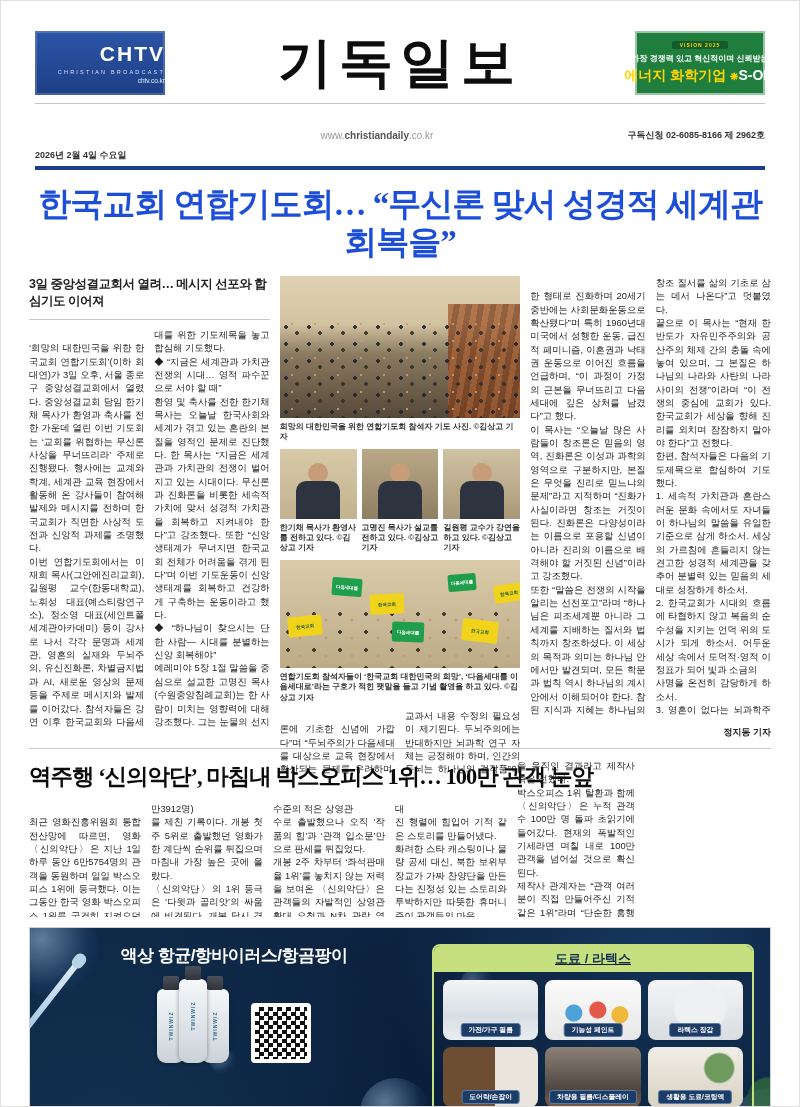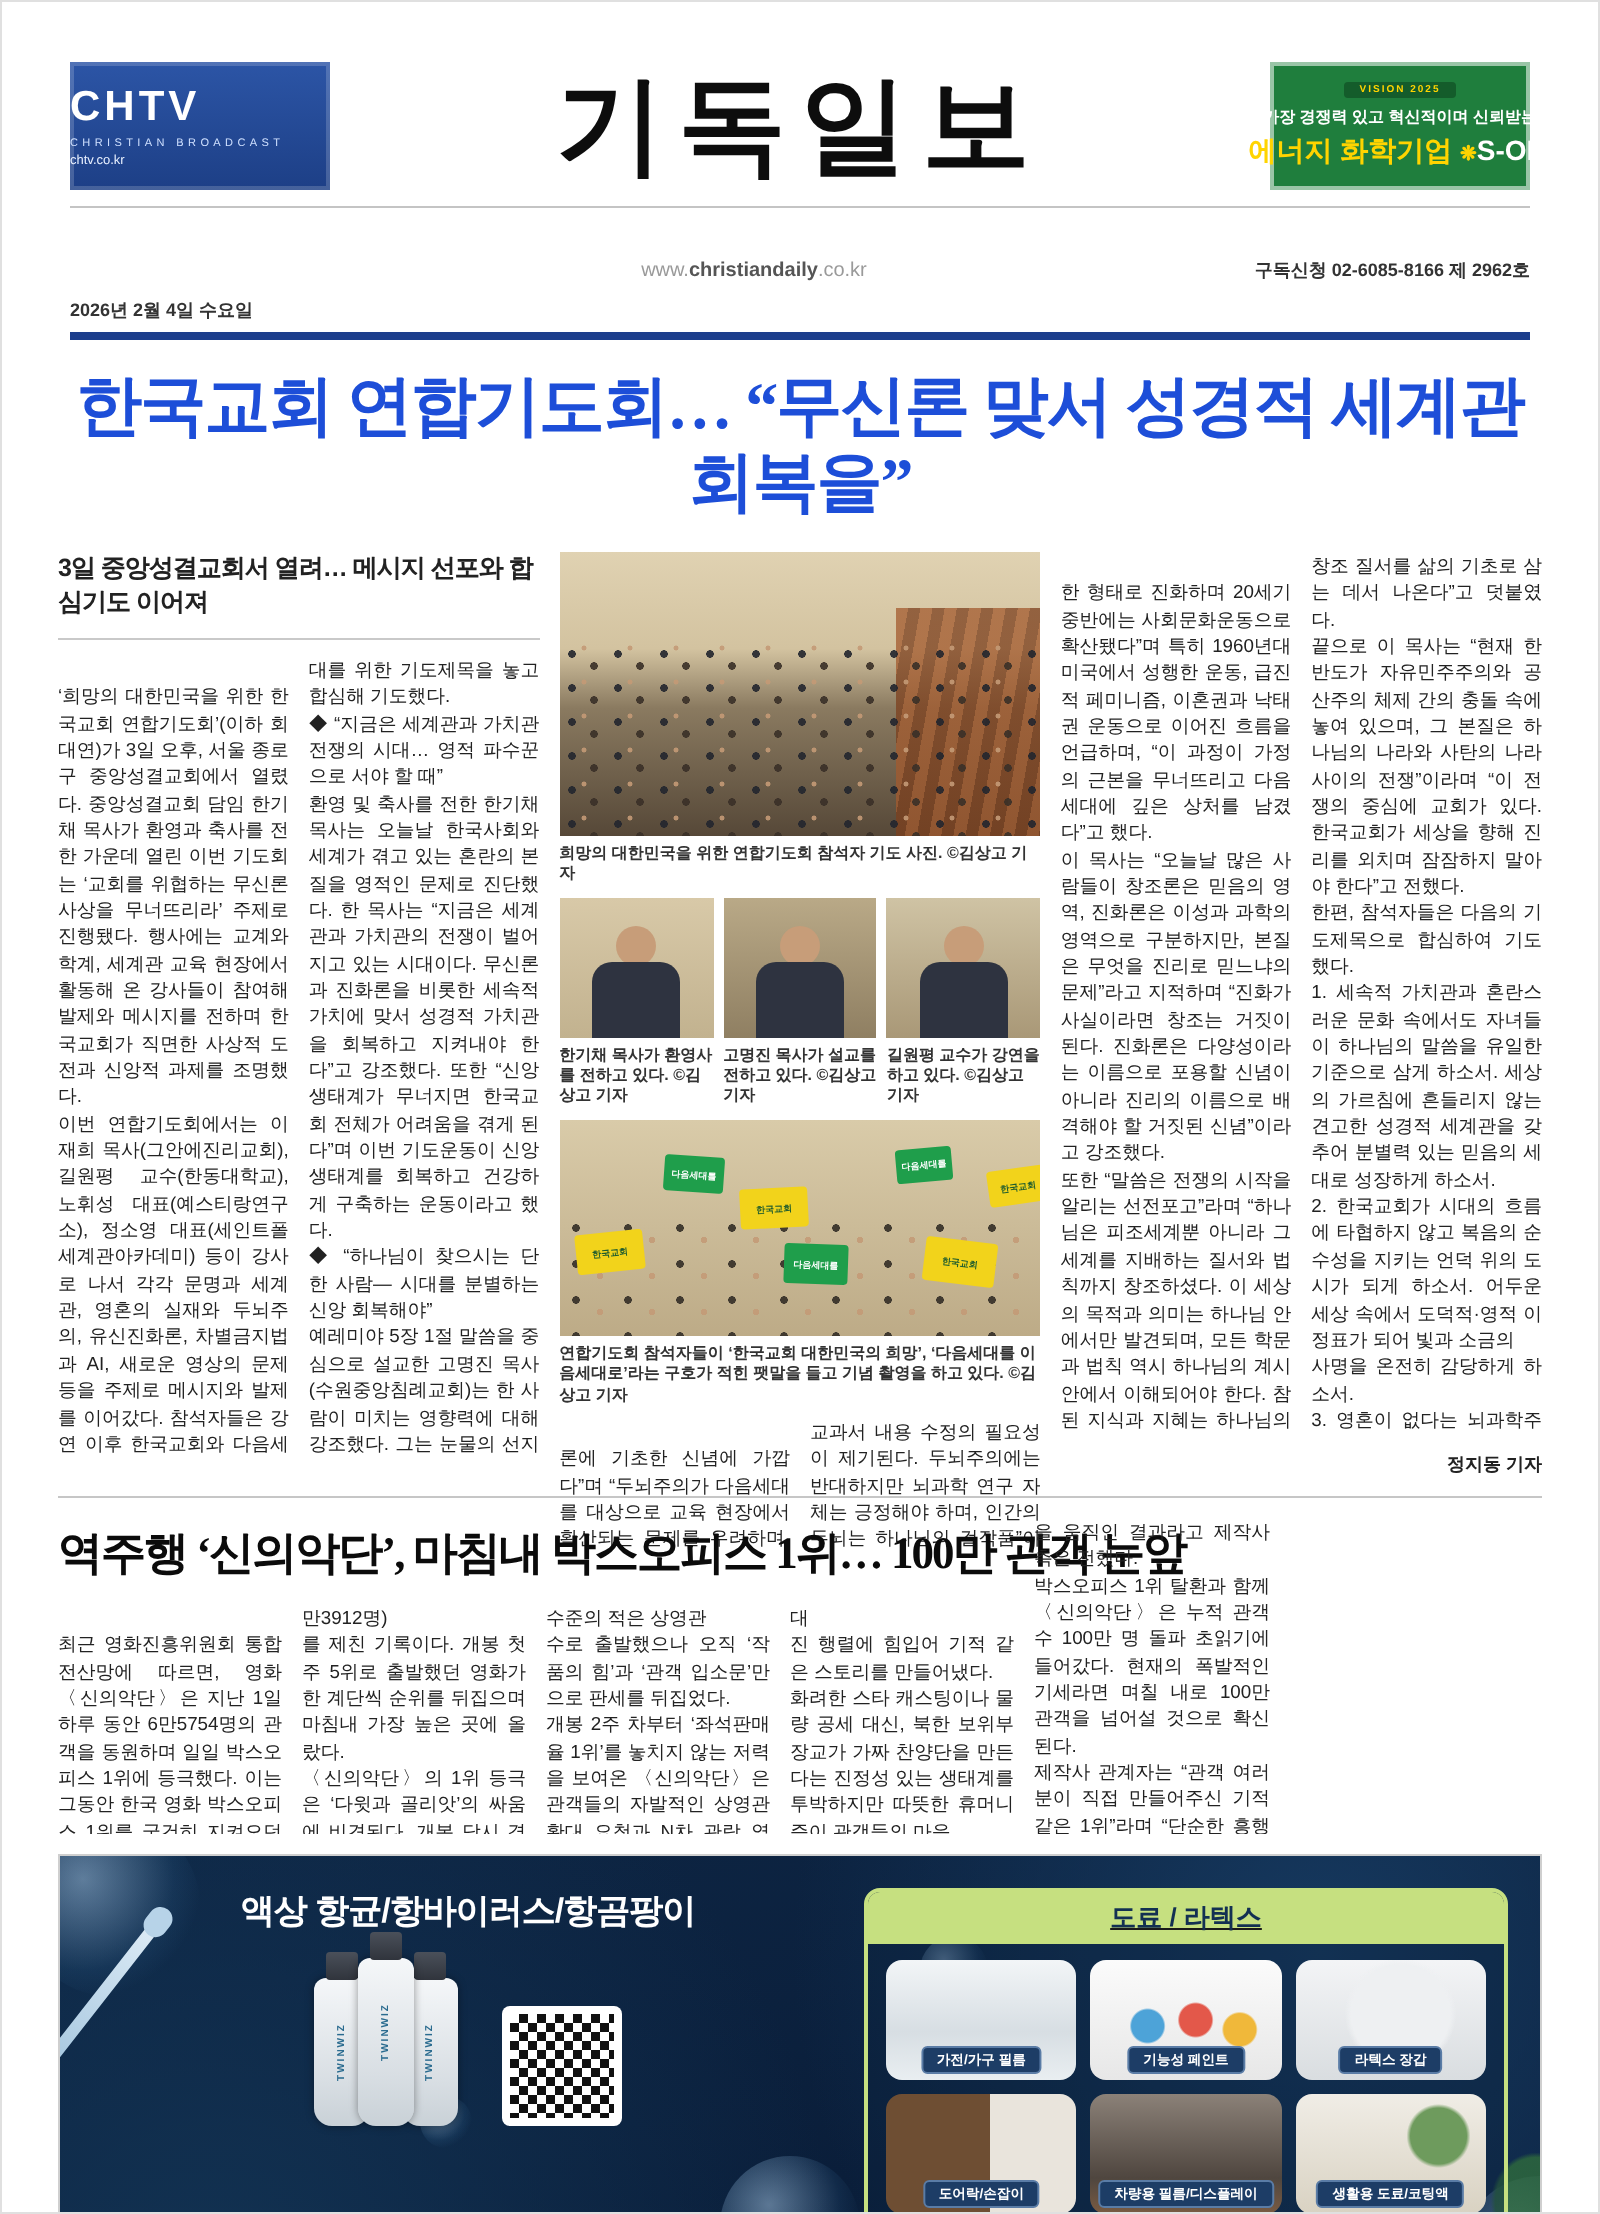--- a/index.html
+++ b/index.html
@@ -3,21 +3,21 @@
 <meta charset="utf-8">
 <style>
   html,body{margin:0;padding:0;background:#f2f2f2;}
   .page{position:relative;width:800px;height:1107px;margin:0 auto;background:#fff;
         font-family:"Liberation Sans",sans-serif;color:#1a1a1a;overflow:hidden;
         border:1px solid #e0e0e0;box-sizing:border-box;}
   
   .hdr{display:flex;justify-content:space-between;align-items:flex-start;padding:30px 34px 0;}
   .chtv{width:130px;height:64px;background:linear-gradient(180deg,#2c55a6,#1d3f86);
         box-shadow:inset 0 0 0 2px rgba(255,255,255,.18);display:flex;flex-direction:column;
-        align-items:flex-start;justify-content:center;color:#fff;}
+        align-items:flex-end;justify-content:center;color:#fff;}
   .chtv .t1{font-size:21px;font-weight:900;letter-spacing:2px;}
   .chtv .t2{font-size:5.5px;letter-spacing:2.2px;color:#cfe0ff;margin-top:3px;}
   .chtv .t3{font-size:6.5px;color:#e8f0ff;margin-top:2px;}
   .mast{flex:1;text-align:center;font-family:"Liberation Serif",serif;font-weight:900;
         font-size:54px;letter-spacing:7px;color:#0d0d0d;line-height:64px;}
   .soil{width:130px;height:64px;background:#1f7e3d;box-shadow:inset 0 0 0 2px rgba(255,255,255,.55);
         display:flex;flex-direction:column;align-items:center;justify-content:center;}
   .soil .badge{background:#145c2b;color:#ffd400;font-size:5px;font-weight:bold;padding:1px 8px;
         border-radius:2px;letter-spacing:1px;}
   .soil .l1{color:#fff;font-size:8px;font-weight:bold;margin-top:4px;white-space:nowrap;}
@@ -257,21 +257,21 @@
   <div class="a2">
     <div class="a2-main">
       <div class="h2t">역주행 ‘신의악단’, 마침내 박스오피스 1위… 100만 관객 눈앞</div>
       <div class="a2-text">
         <span>최근 영화진흥위원회 통합전산망에 따르면, 영화 〈신의악단〉은 지난 1일 하루 동안 6만5754명의 관객을 동원하며 일일 박스오피스 1위에 등극했다. 이는 그동안 한국 영화 박스오피스 1위를 굳건히 지켜오던 멜로 영화 ‘만약에 우리’(6만3912명)</span>
         <span>를 제친 기록이다. 개봉 첫 주 5위로 출발했던 영화가 한 계단씩 순위를 뒤집으며 마침내 가장 높은 곳에 올랐다.
 〈신의악단〉의 1위 등극은 ‘다윗과 골리앗’의 싸움에 비견된다. 개봉 당시 경쟁작 대비 최대 10분의 1 수준의 적은 상영관</span>
         <span>수로 출발했으나 오직 ‘작품의 힘’과 ‘관객 입소문’만으로 판세를 뒤집었다.
 개봉 2주 차부터 ‘좌석판매율 1위’를 놓치지 않는 저력을 보여온 〈신의악단〉은 관객들의 자발적인 상영관 확대 요청과 N차 관람 열풍, 그리고 싱어롱 상영회 대</span>
         <span>진 행렬에 힘입어 기적 같은 스토리를 만들어냈다.
-화려한 스타 캐스팅이나 물량 공세 대신, 북한 보위부 장교가 가짜 찬양단을 만든다는 진정성 있는 생태계를 투박하지만 따뜻한 휴머니즘이 관객들의 마음</span>
+화려한 스타 캐스팅이나 물량 공세 대신, 북한 보위부 장교가 가짜 찬양단을 만든다는 진정성 있는 스토리와 투박하지만 따뜻한 휴머니즘이 관객들의 마음</span>
       </div>
     </div>
     <div class="a2-col5">을 움직인 결과라고 제작사 측은 전했다.
 박스오피스 1위 탈환과 함께 〈신의악단〉은 누적 관객 수 100만 명 돌파 초읽기에 들어갔다. 현재의 폭발적인 기세라면 며칠 내로 100만 관객을 넘어설 것으로 확신된다.
 제작사 관계자는 “관객 여러분이 직접 만들어주신 기적 같은 1위”라며 “단순한 흥행을 넘어, 좋은 이야기는 반드시 통한다는 것을 보여준 사례로 남고 싶다. 100</div>
   </div>
 
   <div class="adwrap">
     <div class="ad">
       <div class="bubble" style="left:-20px;top:-20px;width:90px;height:90px;"></div>

